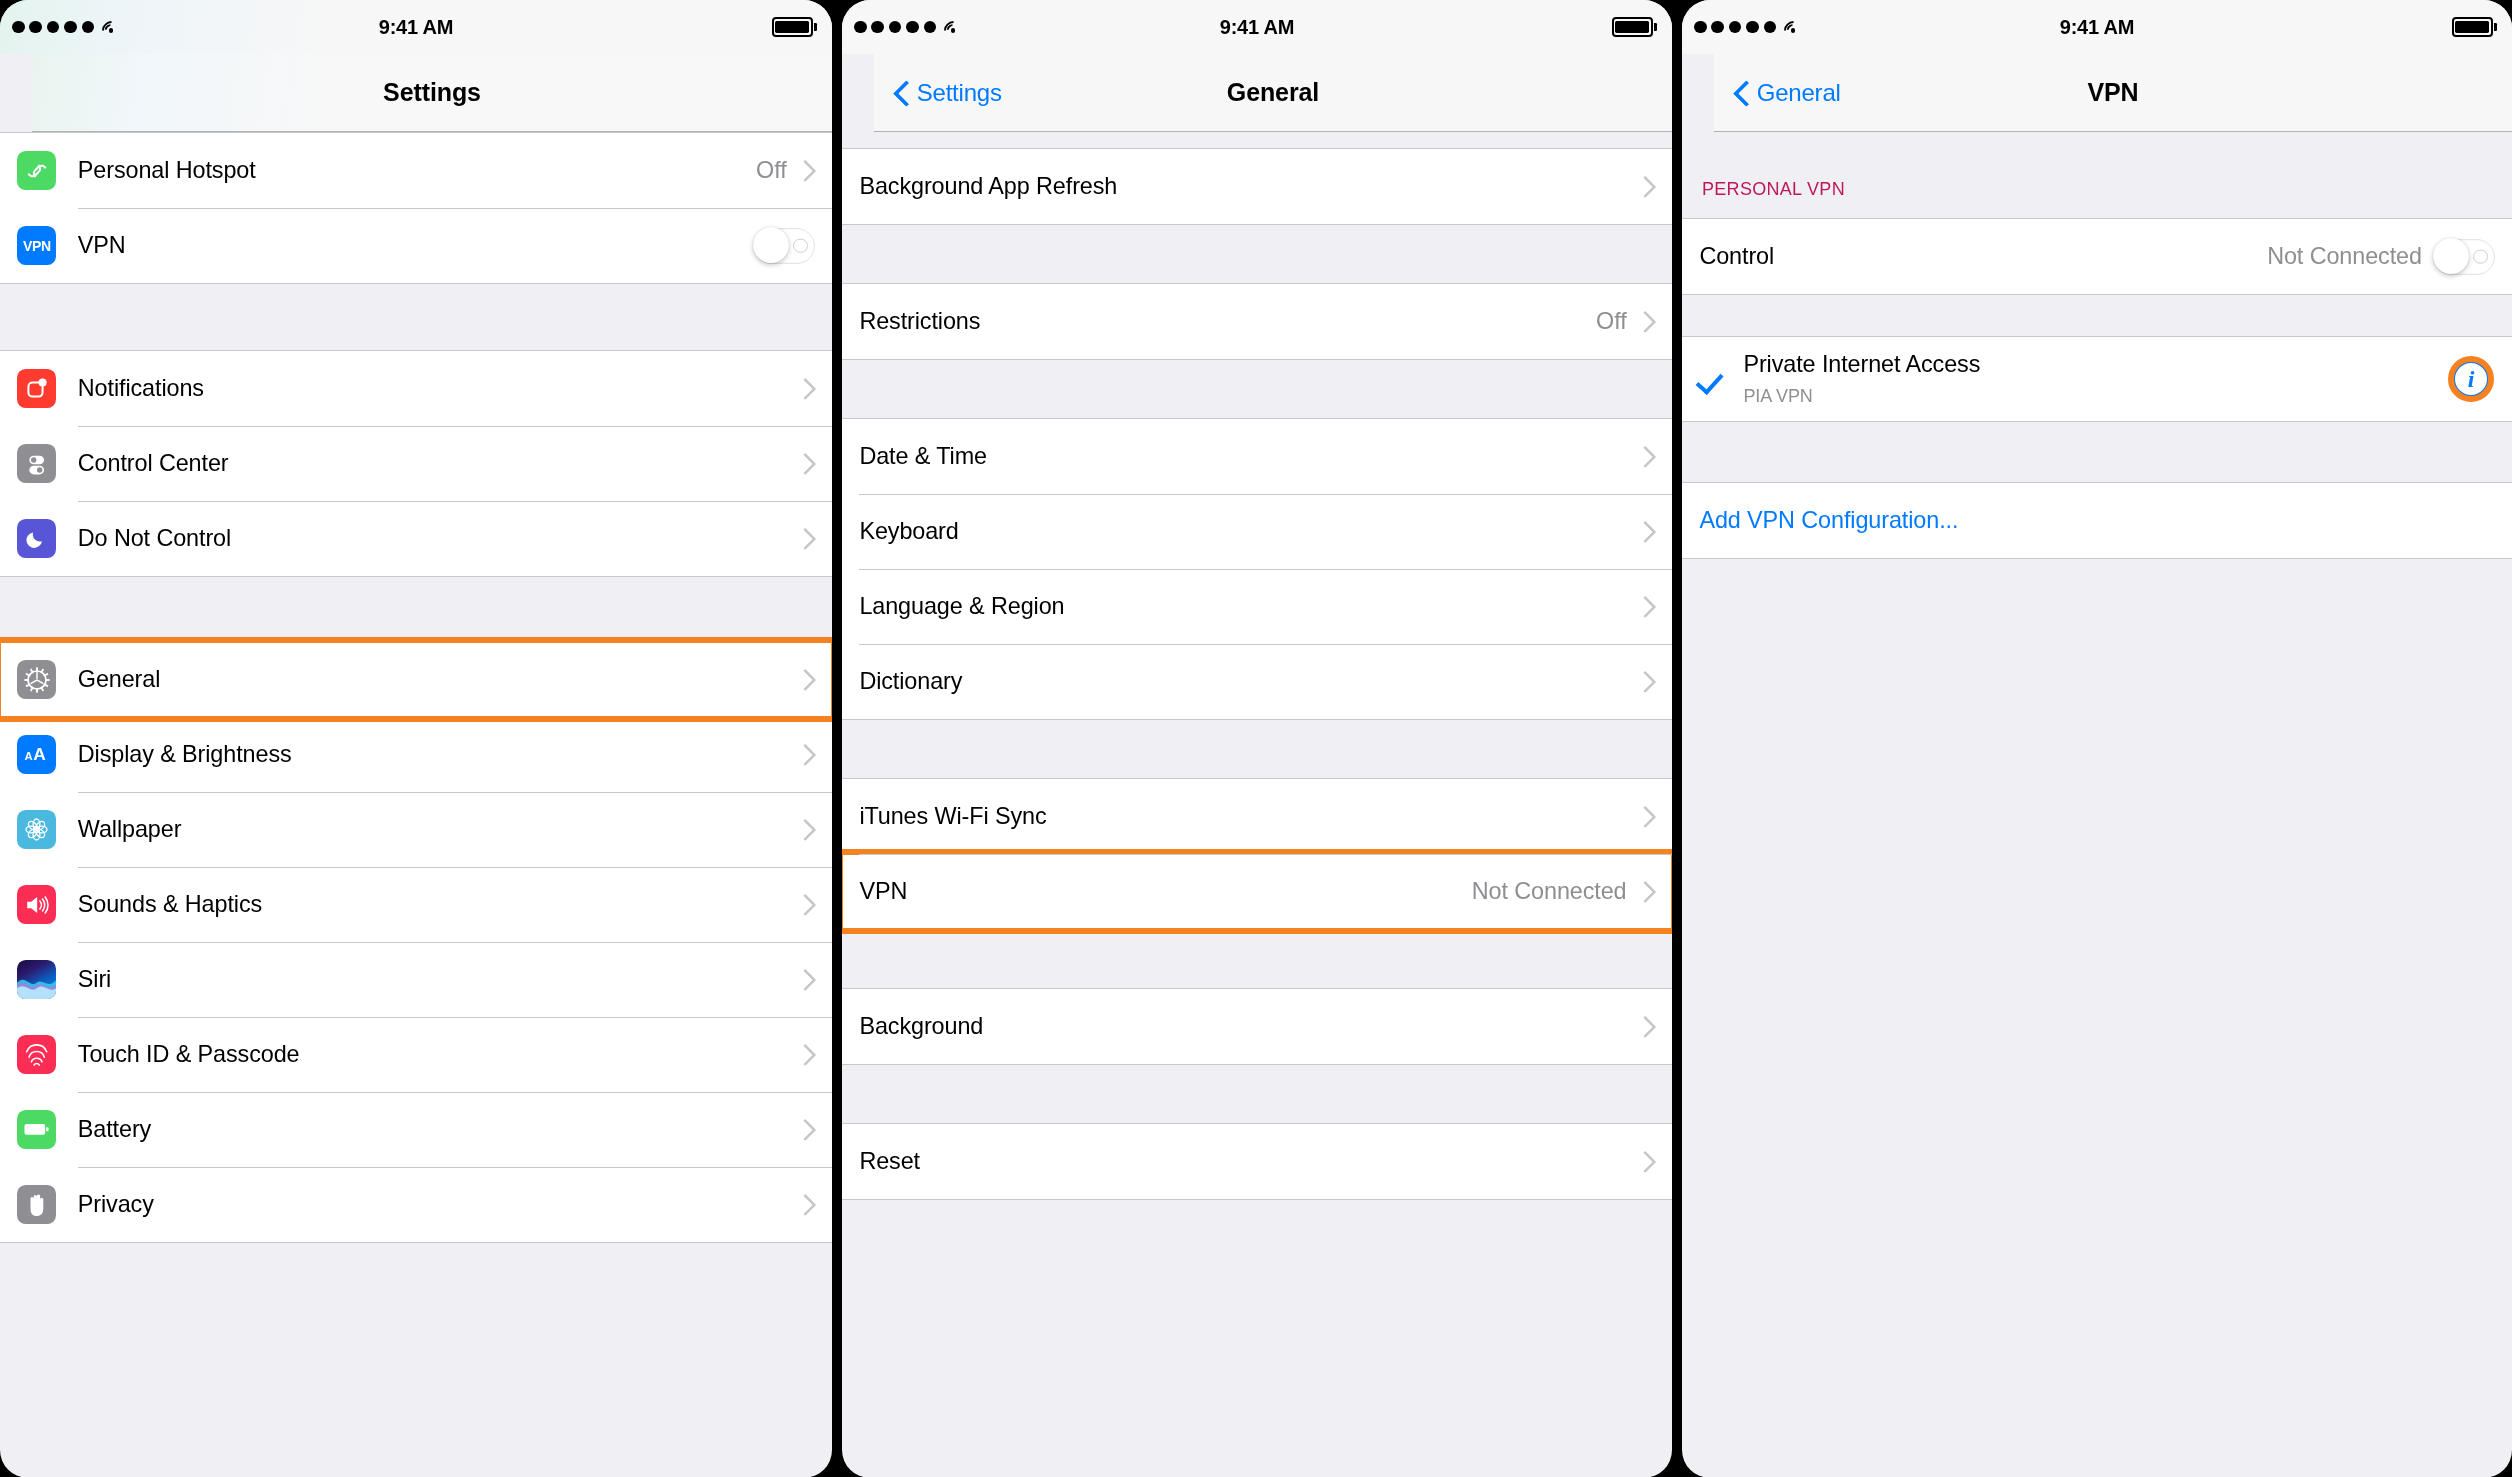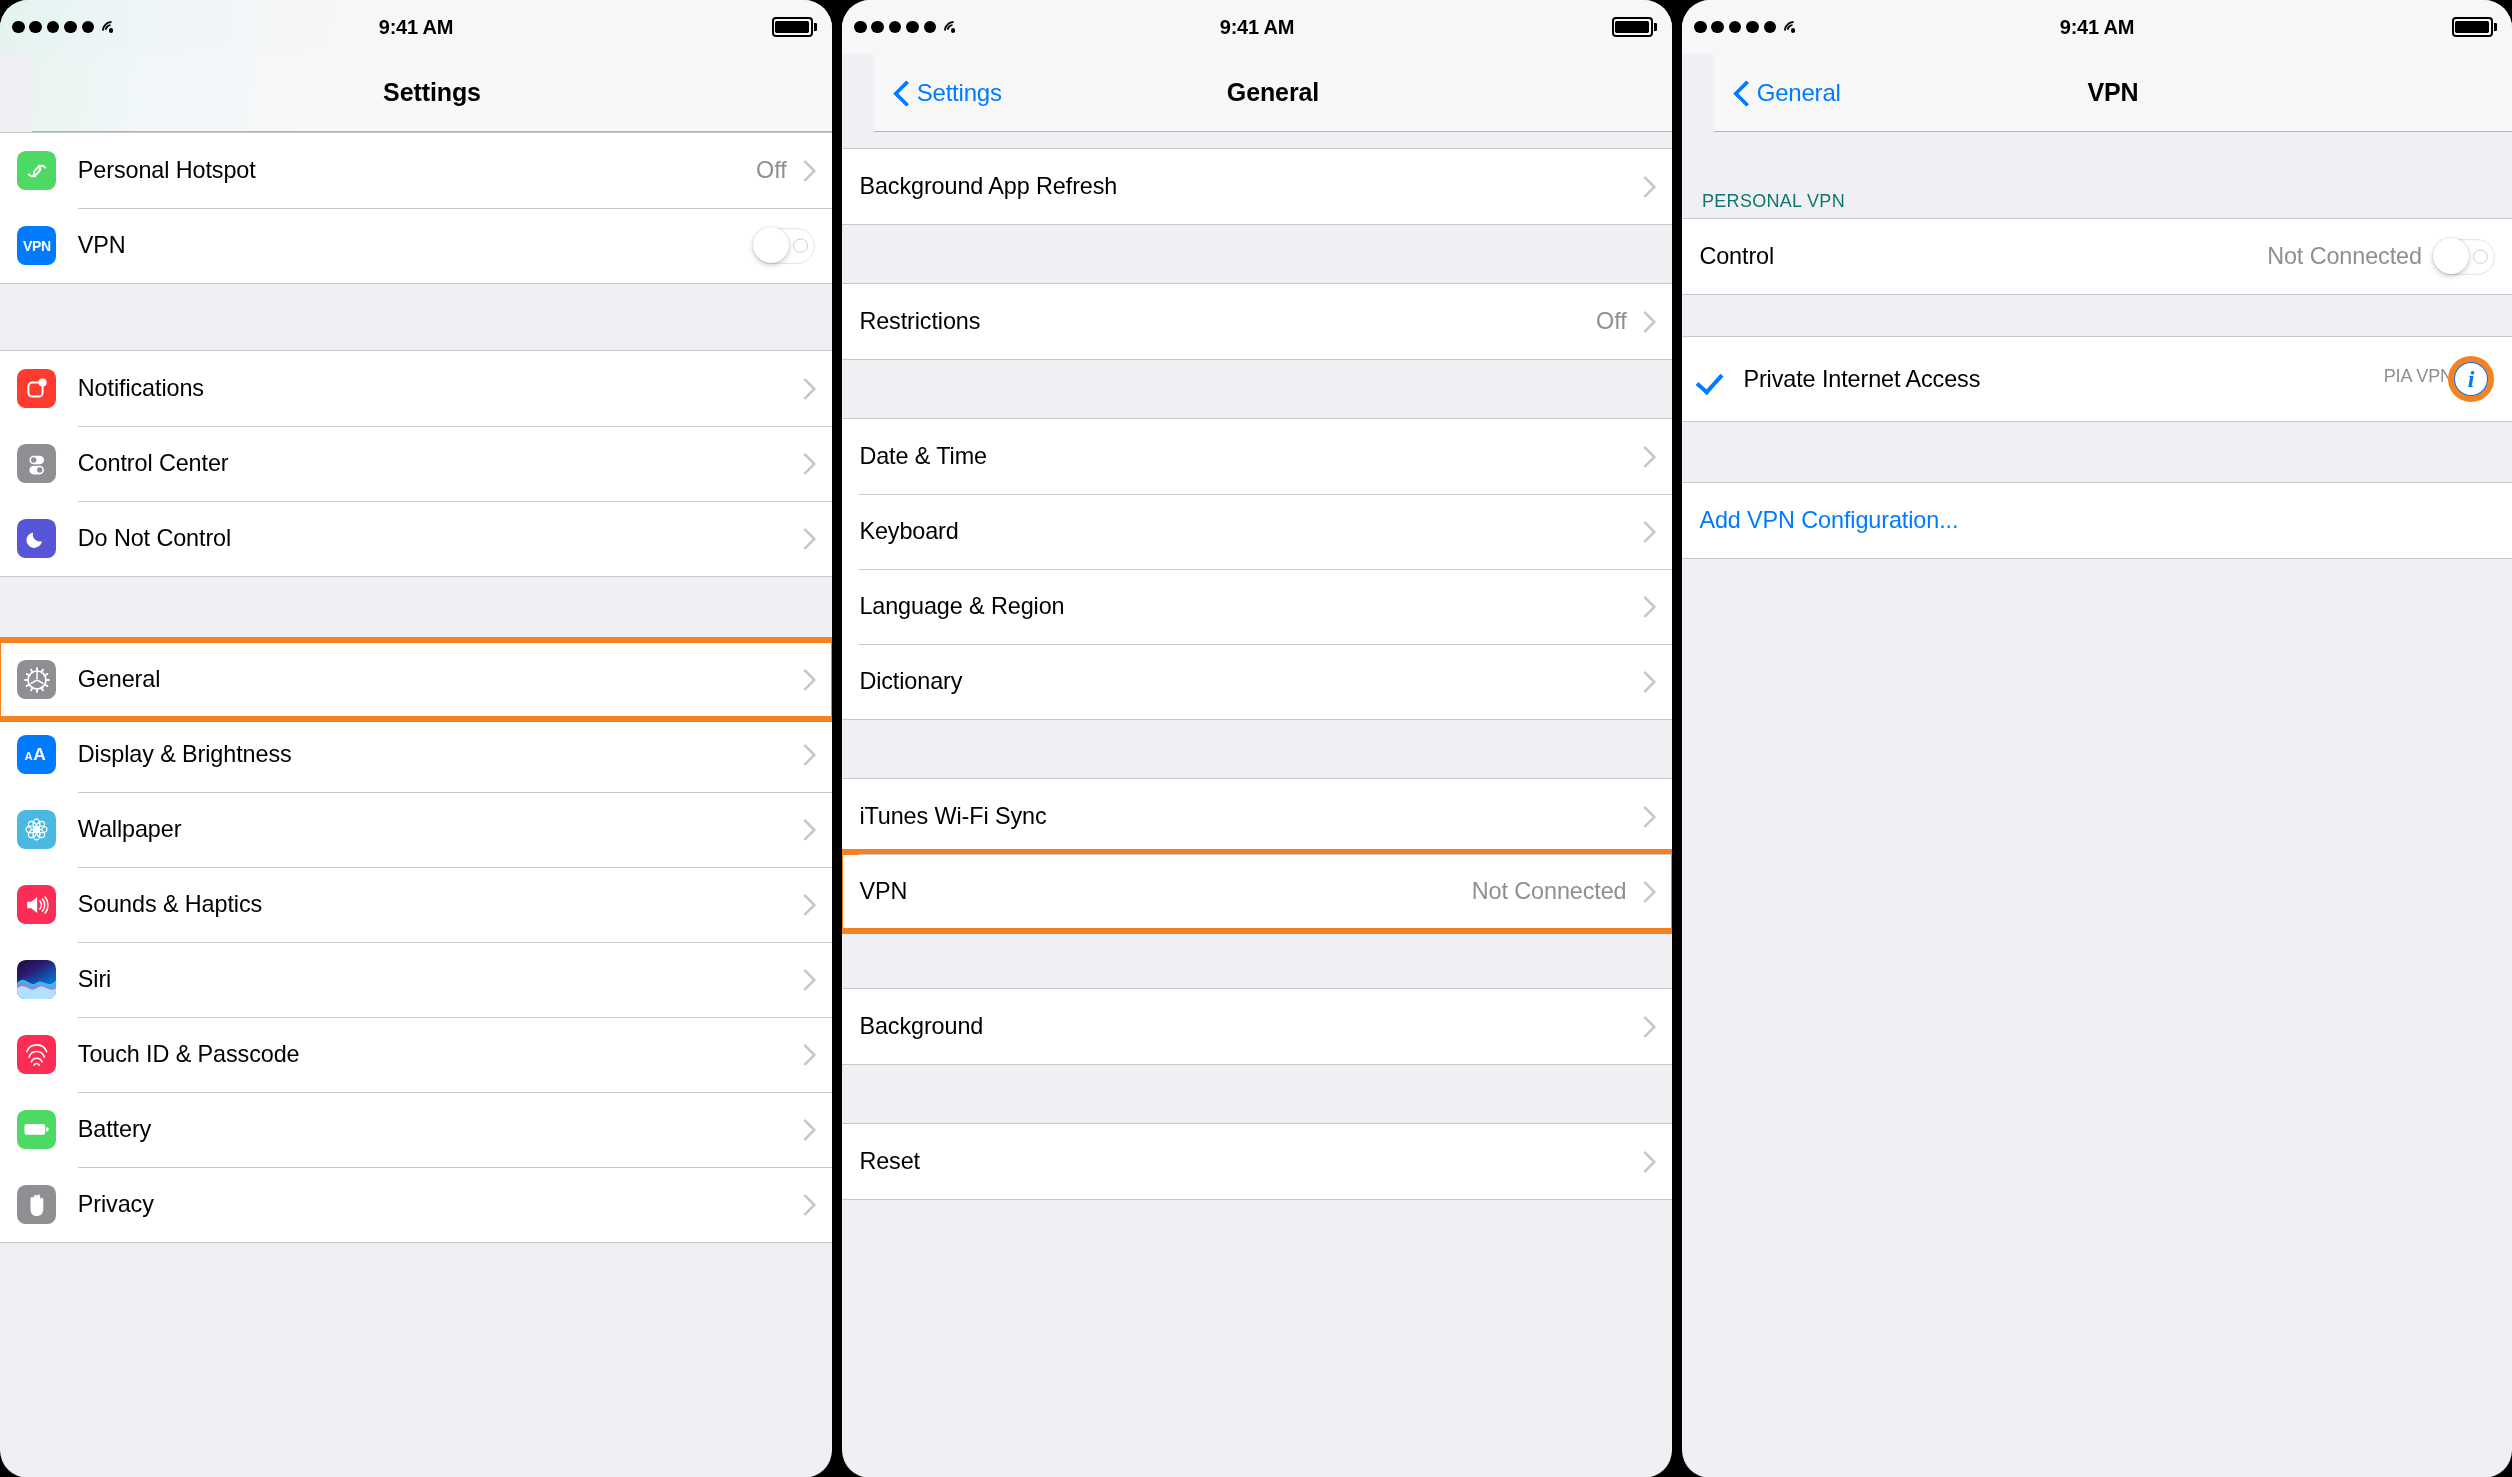--- a/index.html
+++ b/index.html
@@ -91,35 +91,35 @@
   .toggle { width: 62px; height: 36px; border-radius: 18px; background: #fff;
             border: 1.3px solid #e5e5ea; position: relative; flex: 0 0 62px;
             margin-right: 17.4px; box-shadow: inset 0 0 0 0.7px rgba(0,0,0,0.03); }
   .toggle .knob { position: absolute; left: -0.7px; top: -1.3px; width: 36px; height: 36px;
                   border-radius: 50%; background: #fff;
                   box-shadow: 0 2px 5.4px rgba(0,0,0,0.22), 0 0 1.3px rgba(0,0,0,0.18); }
   .toggle .hole { position: absolute; right: 6px; top: 50%; transform: translateY(-50%);
                   width: 14.7px; height: 14.7px; border-radius: 50%; border: 1.7px solid #cfcfd4; }
 
   
-  .sect-hdr { font-size: 18px; color: #0f766e; letter-spacing: 0.3px;
-              padding: 0 0 6px 20px; display: flex; align-items: flex-end; height: 100%; }
+  .sect-hdr { font-size: 18px; color: #be185d; letter-spacing: 0.3px;
+              padding: 0 0 18px 20px; display: flex; align-items: flex-end; height: 100%; }
   .sect-wrap { background: #efeff4; height: 86px; display: flex; align-items: flex-end; }
 
   
   .hl { outline: 6px solid #f58220; outline-offset: -1.3px; z-index: 5; }
 
   
   .check { width: 28px; flex: 0 0 28px; margin-right: 16px; position: relative; height: 31px; }
   .check::before {
     content: ""; position: absolute; left: 2.7px; top: 4px; width: 10.7px; height: 21.4px;
     border-right: 4.7px solid #007aff; border-bottom: 4.7px solid #007aff;
     transform: rotate(42deg);
   }
-  .two-line { display: flex; justify-content: space-between; flex: 1 1 auto; gap: 8px; }
+  .two-line { display: flex; flex-direction: column; justify-content: space-between; flex: 1 1 auto; gap: 8px; }
   .two-line .t1 { font-size: 23.4px; color: #000; letter-spacing: -0.1px; }
   .two-line .t2 { font-size: 18px; color: #8e8e93; letter-spacing: -0.1px; }
 
   .info-btn { width: 36px; height: 36px; border-radius: 50%; border: 2.7px solid #007aff;
               flex: 0 0 36px; margin-right: 23px; display: flex; align-items: center;
               justify-content: center; color: #007aff; font-size: 24px;
               font-family: "Liberation Serif", serif; font-style: italic; font-weight: 700; }
 </style>
 </head>
 <body>

